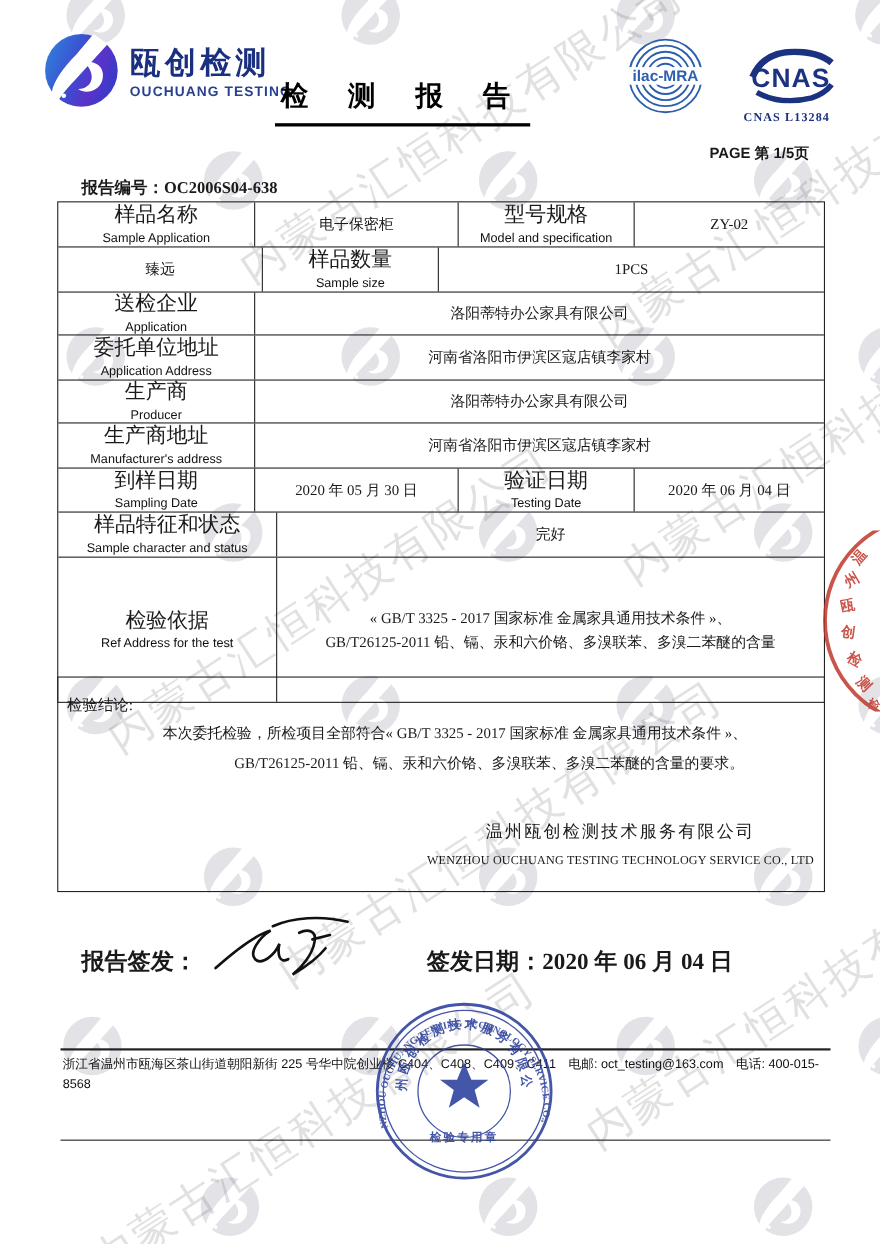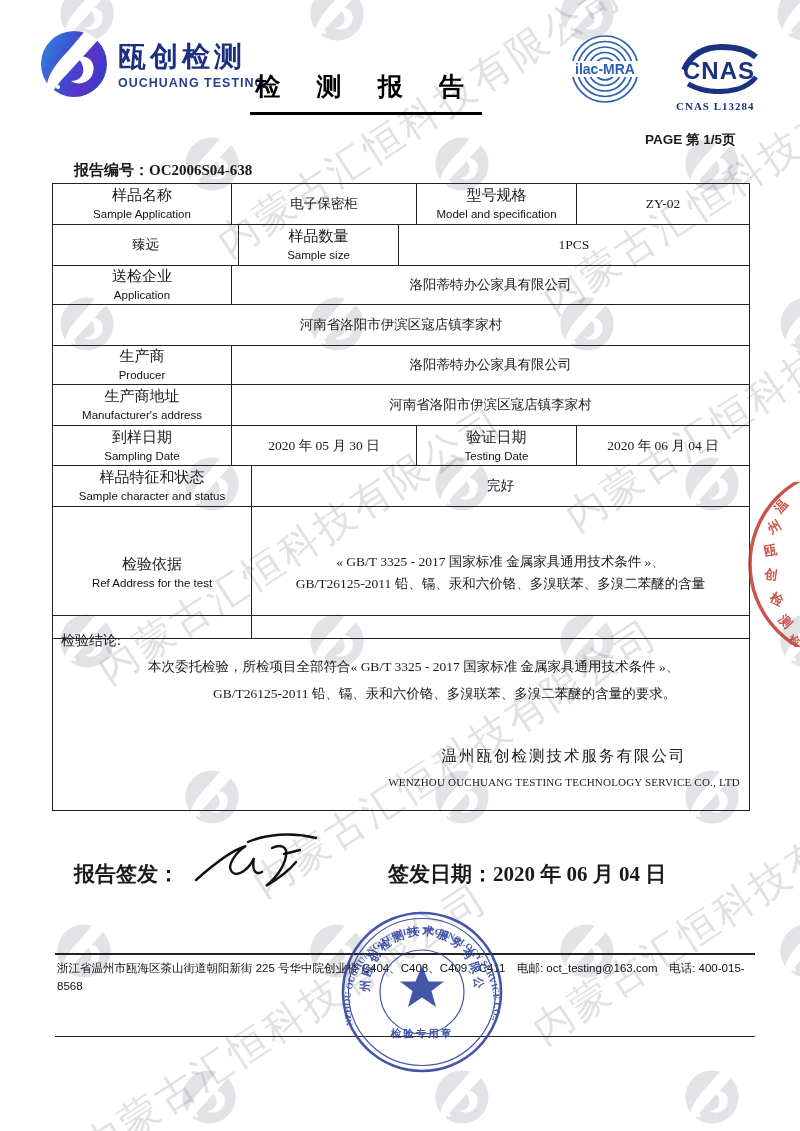--- a/index.html
+++ b/index.html
@@ -31,21 +31,21 @@
   .report-no{left:74px;top:128px;font-size:15px;font-weight:bold;
              font-family:"Liberation Serif","DejaVu Serif",serif;margin-top:33px;}
   .page-no{left:645px;top:131px;font-size:13.5px;font-weight:600;}
   
   .tbl{left:52px;top:183px;width:698px;border:1.5px solid #222;box-sizing:border-box;background:transparent;}
   .trow{display:flex;box-sizing:border-box;}
   .trow + .trow{border-top:1px solid #222;}
   .cell{box-sizing:border-box;display:flex;flex-direction:column;justify-content:center;
         align-items:center;text-align:center;padding:2px 4px;}
   .cell + .cell{border-left:1px solid #222;}
-  .lbl-cn{font-size:15px;font-family:Liberation Mono, monospace;line-height:1.4;}
+  .lbl-cn{font-size:19px;font-family:Liberation Serif, serif;line-height:1.4;}
   .lbl-en{font-size:11.5px;line-height:1.3;color:#111;}
   .val{font-size:13.5px;font-family:"Liberation Serif","DejaVu Serif",serif;line-height:1.6;}
   .w178{width:178px;flex:none;} .w185{width:185px;flex:none;} .w160{width:160px;flex:none;} .w198{width:198px;flex:none;} .grow{flex:1;}
   .h40{height:40px;} .h41{height:41px;} .h39{height:39px;} .h110{height:132px;}
   
   .conc{left:52px;top:615px;width:698px;height:196px;border:1.5px solid #222;box-sizing:border-box;}
   .conc-label{position:absolute;left:8px;top:16px;font-size:14px;
               font-family:"Liberation Serif","DejaVu Serif",serif;}
   .conc-l1{position:absolute;left:95px;top:42px;font-size:13.5px;
            font-family:"Liberation Serif","DejaVu Serif",serif;}
@@ -268,20 +268,24 @@
       <div class="trow h39">
         <div class="cell w178">
           <div class="lbl-cn">送检企业</div>
           <div class="lbl-en">Application</div>
         </div>
         <div class="cell grow">
           <div class="val">洛阳蒂特办公家具有限公司</div>
         </div>
       </div>
       <div class="trow h41">
+        <div class="cell w178">
+          <div class="lbl-cn">委托单位地址</div>
+          <div class="lbl-en">Application Address</div>
+        </div>
         <div class="cell grow">
           <div class="val">河南省洛阳市伊滨区寇店镇李家村</div>
         </div>
       </div>
       <div class="trow h39">
         <div class="cell w178">
           <div class="lbl-cn">生产商</div>
           <div class="lbl-en">Producer</div>
         </div>
         <div class="cell grow">

